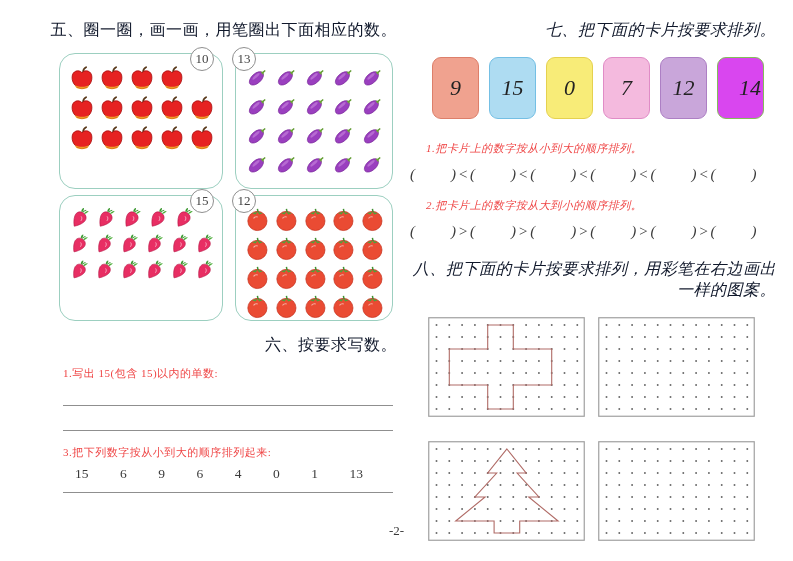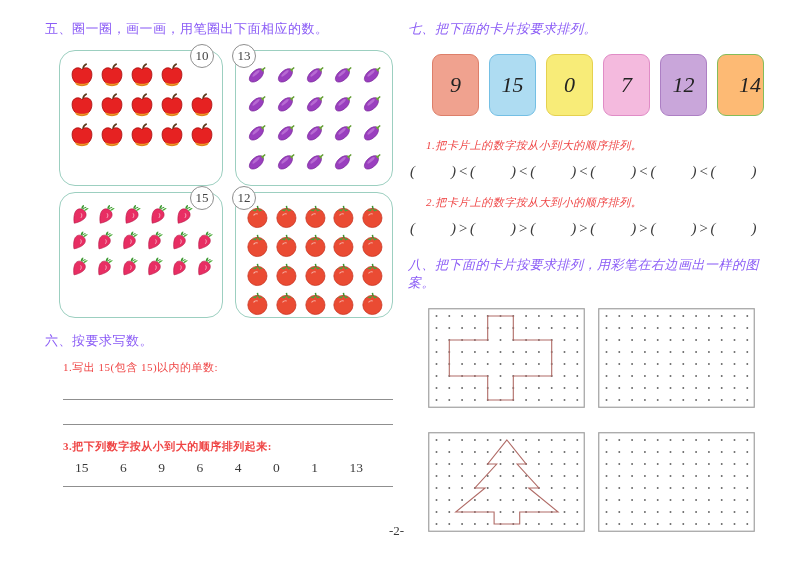--- a/index.html
+++ b/index.html
@@ -3,21 +3,21 @@
 <meta charset="utf-8">
 <style>
   html,body{margin:0;padding:0;background:#e8e8e8;}
   .page{
     width:793px;height:561px;background:#ffffff;position:relative;margin:0 auto;
     font-family:"Liberation Serif","DejaVu Serif",serif;color:#333;overflow:hidden;
   }
   .col{position:absolute;top:20px;}
   .col-left{left:45px;width:352px;}
   .col-right{left:408px;width:368px;font-style:italic;}
-  .sec-title{font-size:13px;color:#8b5cf6;letter-spacing:0.5px;}
+  .sec-title{font-size:16px;color:#0f172a;letter-spacing:0.5px;text-align:right;}
   
   .boxes{margin-top:12px;margin-left:14px;display:grid;grid-template-columns:164px 158px;column-gap:12px;row-gap:6px;}
   .fruit-box{position:relative;height:136px;border:1.5px solid #9ccfc0;border-radius:16px;background:#fff;
     padding:10px 6px 4px 8px;box-sizing:border-box;}
   .fruit-box.short{height:126px;}
   .count-badge{position:absolute;top:-7px;width:22px;height:22px;border:1px solid #8f8f8f;border-radius:50%;
     background:#fff;font-size:13px;color:#444;display:flex;align-items:center;justify-content:center;z-index:2;}
   .count-badge.right{right:8px;}
   .count-badge.left{left:-4px;}
   .fruit-row{display:flex;gap:2px;margin-bottom:2px;}
@@ -331,21 +331,21 @@
               <use href="#sym-tomato" xlink:href="#sym-tomato"></use>
             </svg>
           </div>
         </div>
       </div>
 
     <div class="sec-title" style="margin-top:14px;">六、按要求写数。</div>
     <div class="q-line" style="margin-top:10px;">1.写出 15(包含 15)以内的单数:</div>
     <div class="ans-line" style="margin-top:24px;"></div>
     <div class="ans-line" style="margin-top:24px;"></div>
-    <div class="q-line" style="margin-top:14px;font-weight:bold;">3.把下列数字按从小到大的顺序排列起来:</div>
+    <div class="q-line" style="margin-top:14px;">3.把下列数字按从小到大的顺序排列起来:</div>
     <div class="numbers-row" style="margin-top:6px;" id="numbers-row">
         <span>15</span>
         <span>6</span>
         <span>9</span>
         <span>6</span>
         <span>4</span>
         <span>0</span>
         <span>1</span>
         <span>13</span>
       </div>
@@ -353,21 +353,21 @@
   </div>
 
   <div class="col col-right">
     <div class="sec-title">七、把下面的卡片按要求排列。</div>
     <div class="cards" id="number-cards">
         <div class="card" style="background: rgb(240, 162, 143); border-color: rgb(221, 127, 106);">9</div>
         <div class="card" style="background: rgb(174, 220, 242); border-color: rgb(116, 191, 228);">15</div>
         <div class="card" style="background: rgb(248, 236, 120); border-color: rgb(229, 209, 79);">0</div>
         <div class="card" style="background: rgb(244, 186, 222); border-color: rgb(224, 140, 198);">7</div>
         <div class="card" style="background: rgb(201, 166, 218); border-color: rgb(173, 127, 196);">12</div>
-        <div class="card" style="background: #fdba74; border-color: rgb(132, 189, 90); padding-left: 19px;">14</div>
+        <div class="card" style="background: #d946ef; border-color: rgb(132, 189, 90); padding-left: 19px;">14</div>
       </div>
     <div class="q-line" style="margin-top:22px;">1.把卡片上的数字按从小到大的顺序排列。</div>
     <div class="blank-row">(　　)&lt;(　　)&lt;(　　)&lt;(　　)&lt;(　　)&lt;(　　)</div>
     <div class="q-line" style="margin-top:14px;">2.把卡片上的数字按从大到小的顺序排列。</div>
     <div class="blank-row">(　　)&gt;(　　)&gt;(　　)&gt;(　　)&gt;(　　)&gt;(　　)</div>
 
     <div class="sec-title" style="margin-top:18px;">八、把下面的卡片按要求排列，用彩笔在右边画出一样的图案。</div>
     <div class="grids" id="dot-grids">
         <div class="grid-cell">
           <svg width="157" height="100" viewBox="0 0 157 100">

